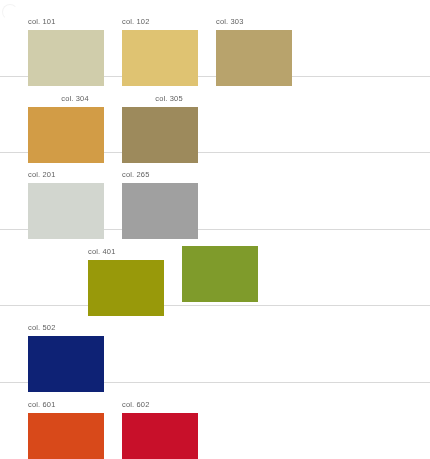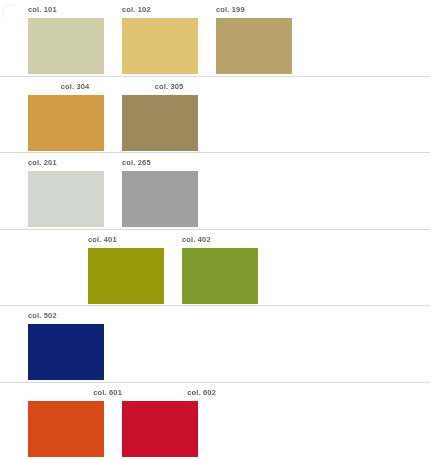--- a/index.html
+++ b/index.html
@@ -28,22 +28,21 @@
     box-sizing: border-box;
     border-bottom: 1px solid #d9d9d9;
   }
   .swatch-row:last-child {
     border-bottom: none;
   }
   .swatch-cell {
     width: 94px;
     flex: 0 0 94px;
     box-sizing: border-box;
-    padding-top: 4px;
-    font-weight: bold;
+    padding-top: 16px;
   }
   .swatch-cell.empty .swatch-label,
   .swatch-cell.empty .swatch-chip {
     visibility: hidden;
   }
   .swatch-label {
     font-size: 7.5px;
     line-height: 11px;
     color: #5f5f5f;
     letter-spacing: 0.15px;
@@ -76,21 +75,21 @@
 <div class="swatch-row" style="height: 76.5px;">
       <div class="swatch-cell">
         <div class="swatch-label">col. 101</div>
         <div class="swatch-chip" style="background: rgb(208, 205, 171);"></div>
       </div>
       <div class="swatch-cell">
         <div class="swatch-label">col. 102</div>
         <div class="swatch-chip" style="background: rgb(223, 195, 114);"></div>
       </div>
       <div class="swatch-cell">
-        <div class="swatch-label">col. 199</div>
+        <div class="swatch-label">col. 303</div>
         <div class="swatch-chip" style="background: rgb(184, 163, 108);"></div>
       </div>
     </div>
     <div class="swatch-row" style="height: 76.5px; text-align: center;">
       <div class="swatch-cell">
         <div class="swatch-label">col. 304</div>
         <div class="swatch-chip" style="background: rgb(210, 156, 70);"></div>
       </div>
       <div class="swatch-cell">
         <div class="swatch-label">col. 305</div>
@@ -106,35 +105,34 @@
         <div class="swatch-label">col. 265</div>
         <div class="swatch-chip" style="background: rgb(160, 160, 160);"></div>
       </div>
     </div>
     <div class="swatch-row" style="height: 76.5px; justify-content: center;">
       <div class="swatch-cell">
         <div class="swatch-label">col. 401</div>
         <div class="swatch-chip" style="background: rgb(152, 153, 10);"></div>
       </div>
       <div class="swatch-cell">
-        <div class="swatch-label">col. 402</div>
         <div class="swatch-chip" style="background: rgb(127, 155, 43);"></div>
       </div>
       <div class="swatch-cell empty">
         <div class="swatch-label"></div>
         <div class="swatch-chip"></div>
       </div>
     </div>
     <div class="swatch-row" style="height: 76.5px;">
       <div class="swatch-cell">
         <div class="swatch-label">col. 502</div>
         <div class="swatch-chip" style="background: rgb(14, 34, 117);"></div>
       </div>
     </div>
-    <div class="swatch-row" style="height: 78px; text-align: right;">
+    <div class="swatch-row" style="height: 78px;">
       <div class="swatch-cell">
         <div class="swatch-label">col. 601</div>
         <div class="swatch-chip" style="background: rgb(216, 73, 26);"></div>
       </div>
       <div class="swatch-cell">
         <div class="swatch-label">col. 602</div>
         <div class="swatch-chip" style="background: rgb(200, 16, 42);"></div>
       </div>
     </div>
   </div>

